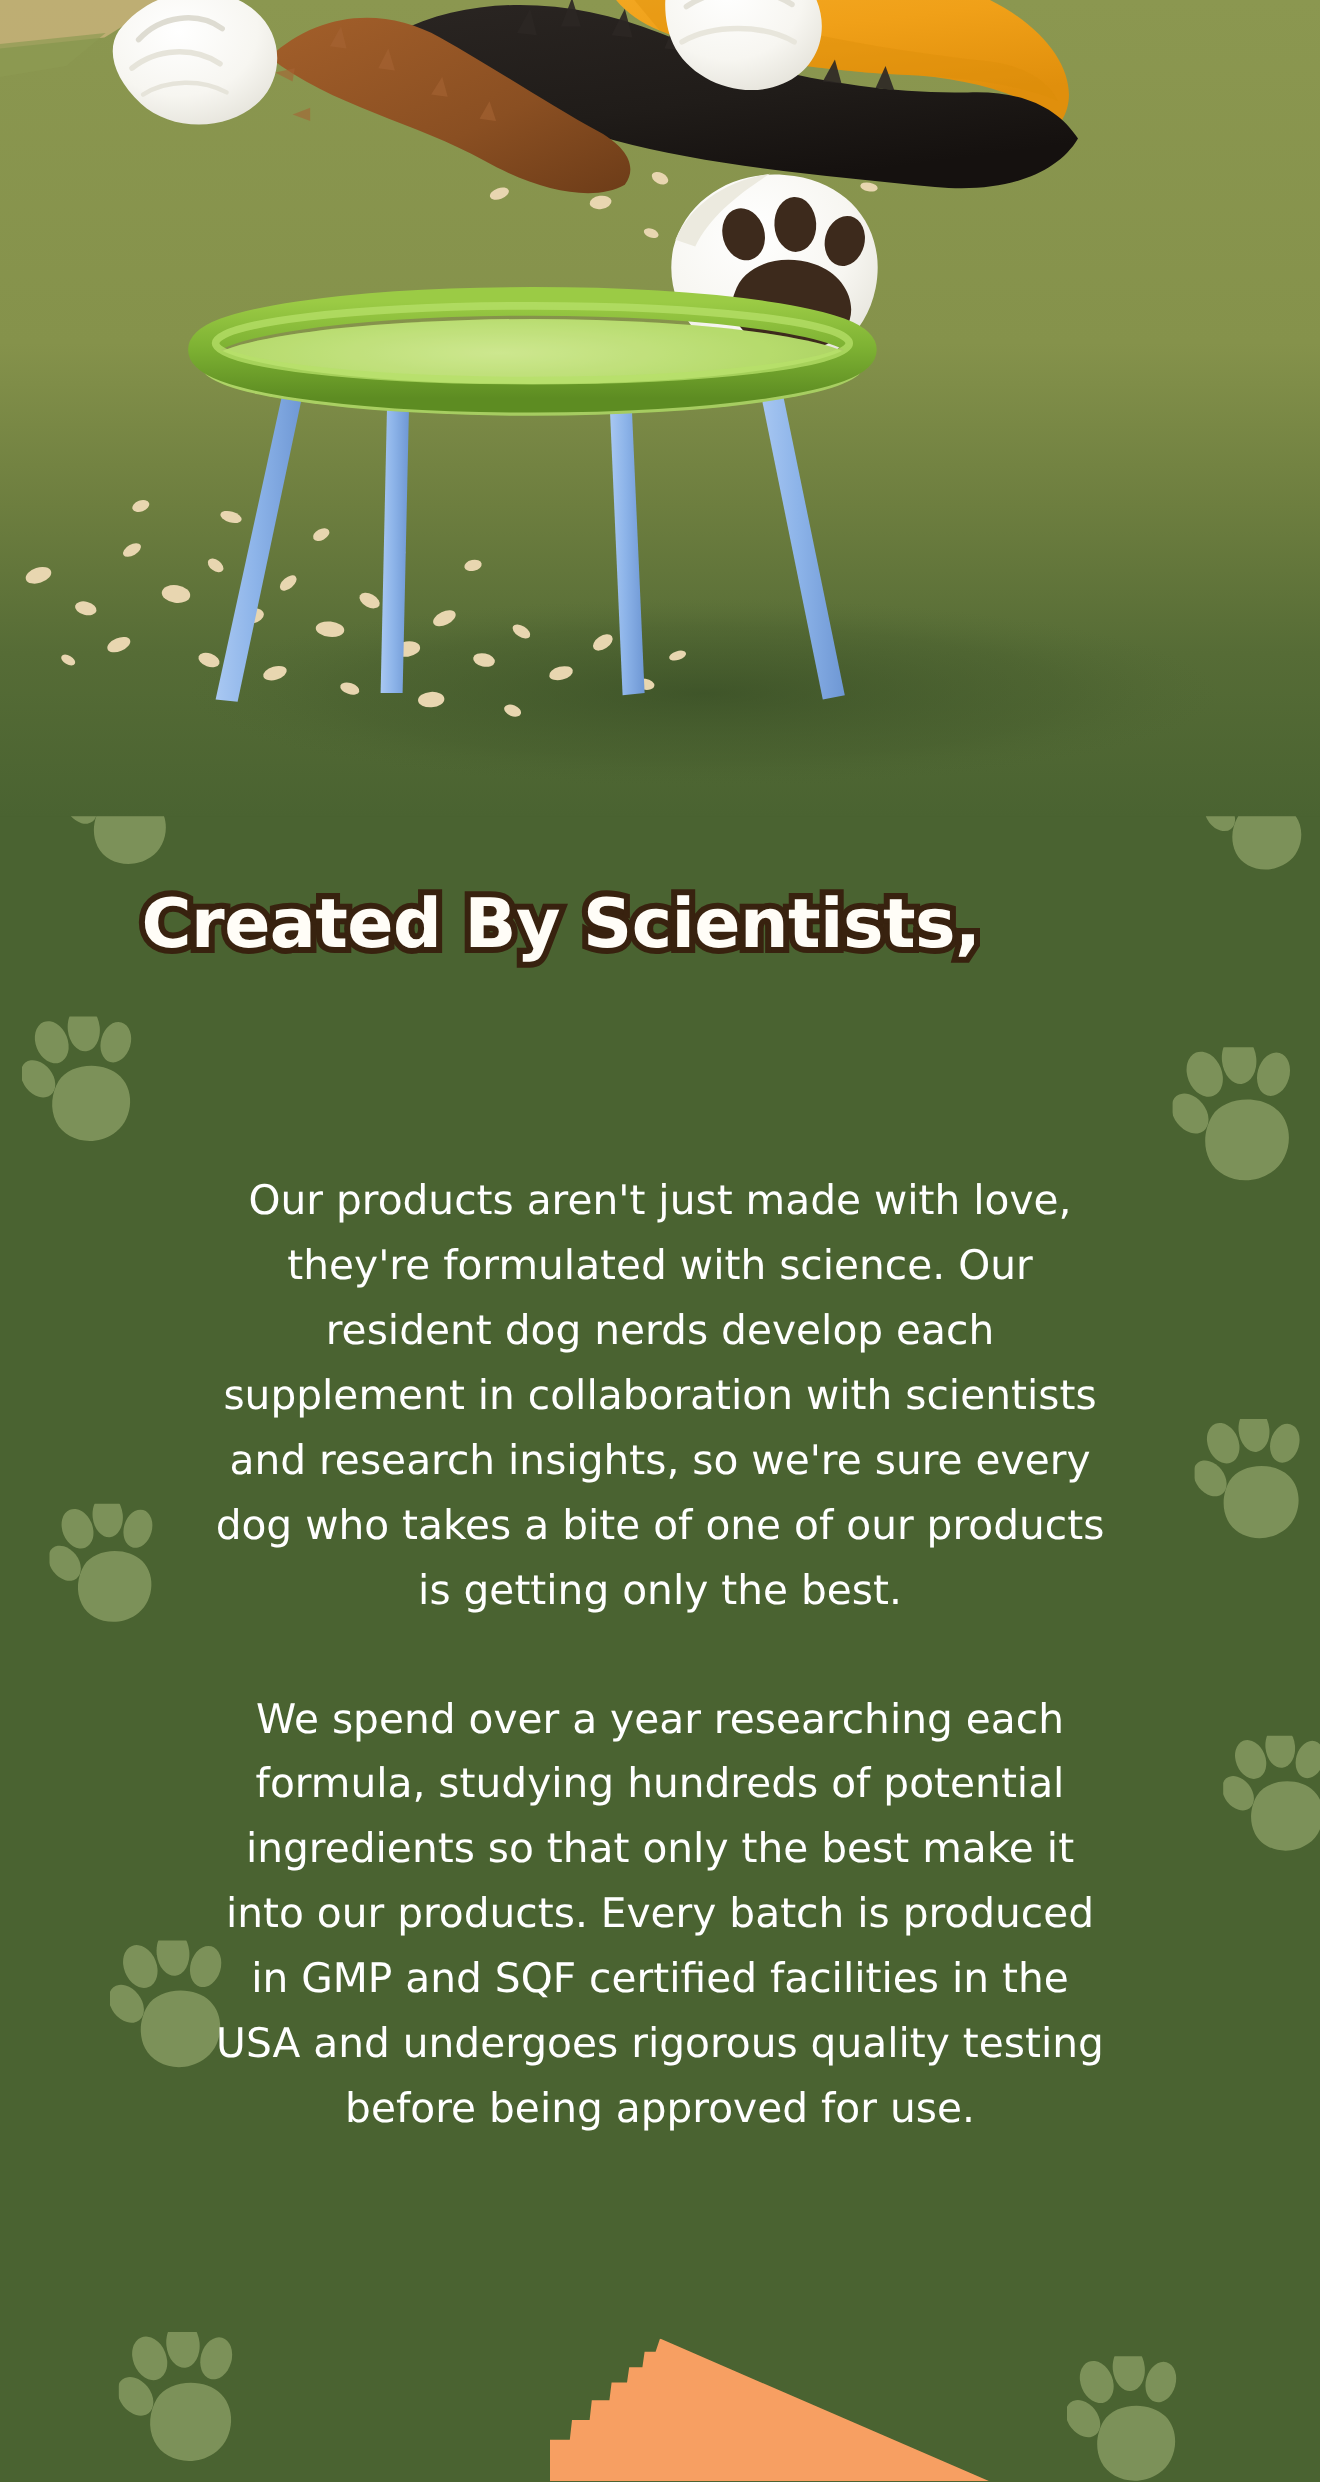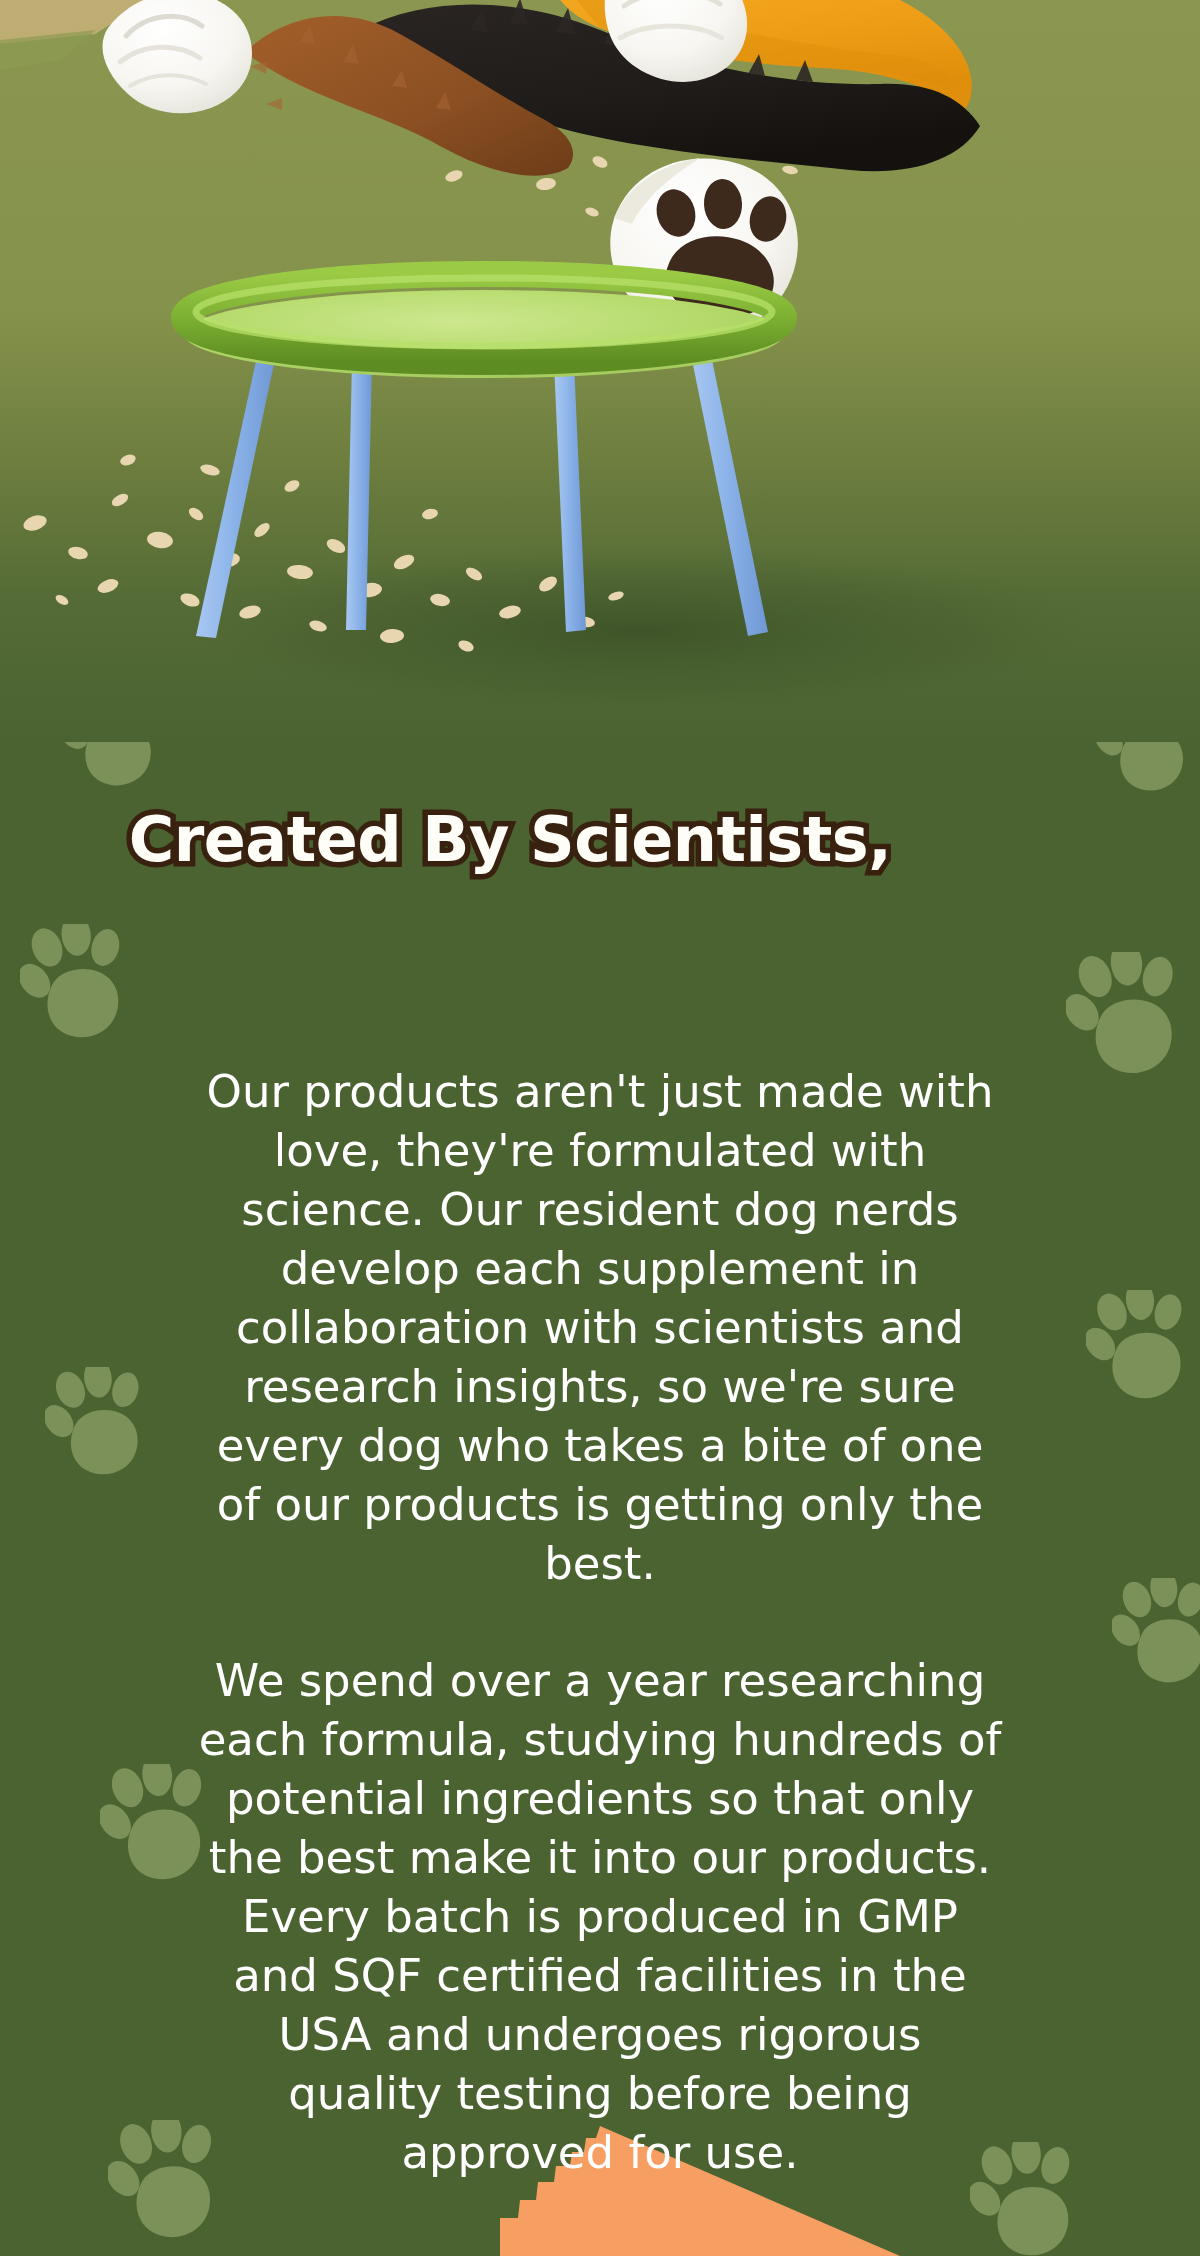--- a/index.html
+++ b/index.html
@@ -40,21 +40,21 @@
     text-shadow:0 4px 0 #38220f;
   }
   .headline .ln { display:block; }
 
   .body-copy {
     position:absolute; left:50%; transform:translateX(-50%);
     top:320px; width:810px;
     text-align:center;
     color:#ffffff;
     font-family:"DejaVu Sans", sans-serif;
-    font-size:45px;
+    font-size:37px;
     line-height:59px;
     z-index:5;
   }
   .body-copy p + p { margin-top:58px; }
 
   
   .bottom-wedge { position:absolute; left:0; bottom:0; width:1200px; height:130px; overflow:hidden; z-index:3; }
   .bottom-wedge svg { display:block; }
 </style>
 </head>

